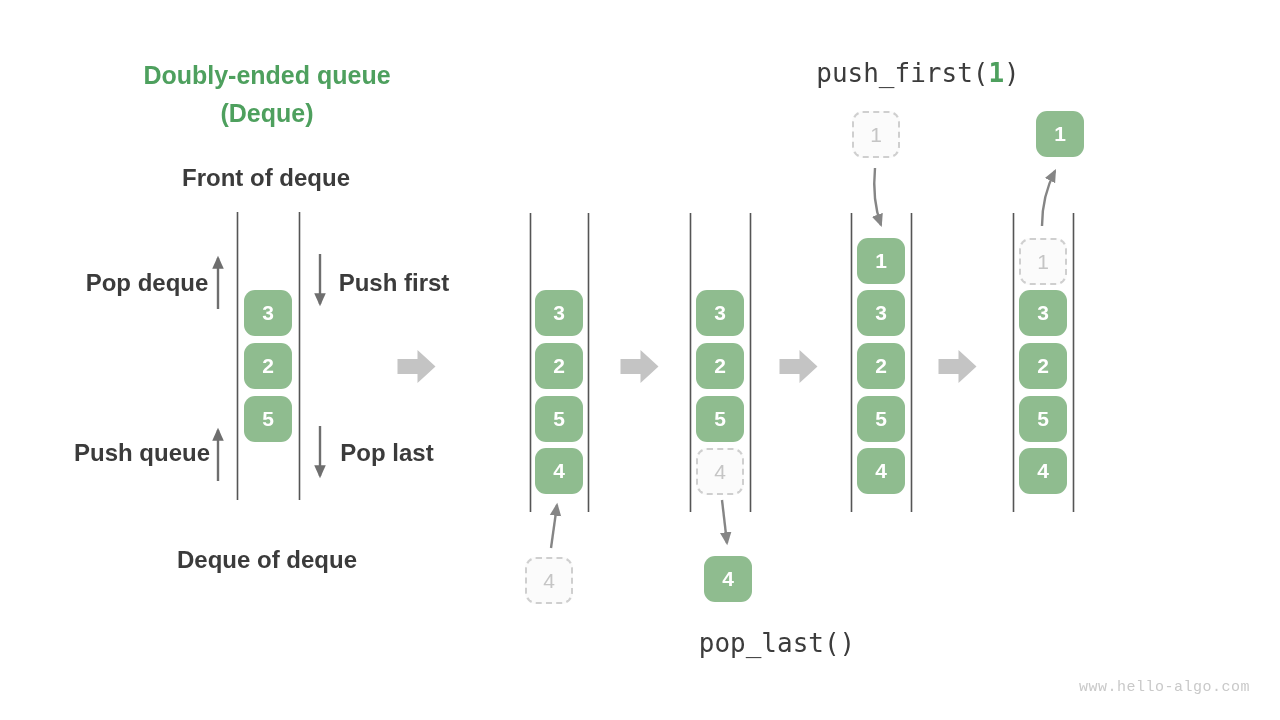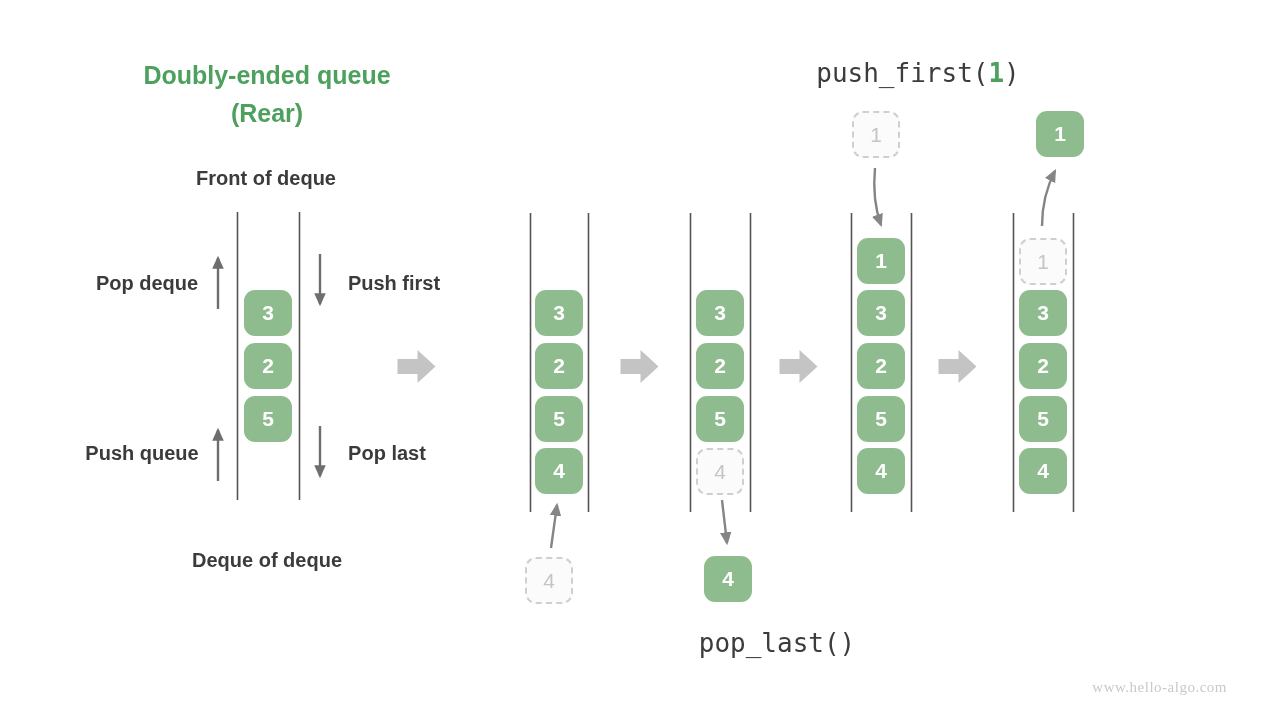--- a/index.html
+++ b/index.html
@@ -1,29 +1,29 @@
 <!DOCTYPE html>
 <html><head>
 <meta charset="utf-8">
 <style>
   html,body{margin:0;padding:0;background:#ffffff;}
   .canvas{position:relative;width:1280px;height:720px;background:#ffffff;overflow:hidden;
           font-family:"Liberation Sans",sans-serif;}
   .overlay{position:absolute;left:0;top:0;width:1280px;height:720px;}
   .lbl{position:absolute;transform:translate(-50%,-50%);white-space:nowrap;}
   .title{font-weight:bold;font-size:25px;color:#4EA05E;}
-  .bold-lbl{font-weight:bold;font-size:20px;color:#3B3B3B;}
+  .bold-lbl{font-weight:bold;font-size:24px;color:#3B3B3B;}
   .op{font-family:"DejaVu Sans Mono",monospace;font-size:26px;color:#3C3C3C;}
   .op .green{color:#4EA05E;font-weight:bold;}
   .cell{position:absolute;width:48px;height:46px;border-radius:11px;background:#8FBC8F;
         color:#ffffff;font-weight:bold;font-size:21px;display:flex;align-items:center;
         justify-content:center;box-sizing:border-box;}
   .cell.ghost{background:#FBFBFB;border:2px dashed #CFCFCF;color:#C5C5C5;
               font-weight:normal;height:47px;}
-  .watermark{position:absolute;right:53px;top:679px;font-family:Liberation Serif, serif;
+  .watermark{position:absolute;right:30px;top:679px;font-family:Liberation Mono, monospace;
              font-size:15px;color:#C9C9C9;letter-spacing:0.5px;}
 </style>
 </head>
 <body>
 
 <div class="canvas">
 
   <svg class="overlay" width="1280" height="720">
     <defs>
       <marker id="ahd" markerWidth="6" markerHeight="6" refX="7.5" refY="5" viewBox="0 0 10 10" orient="auto-start-reverse">
@@ -63,21 +63,21 @@
 
     <g stroke="#858585" stroke-width="2.4" fill="none">
       <path d="M551,548 L557,505" marker-end="url(#ahg)"></path>
       <path d="M722,500 L727,543" marker-end="url(#ahg)"></path>
       <path d="M875,168 Q872,200 881,225" marker-end="url(#ahg)"></path>
       <path d="M1042,226 Q1042,196 1055,171" marker-end="url(#ahg)"></path>
     </g>
   </svg>
 
   <div class="lbl title" style="left:267px;top:75px">Doubly-ended queue</div>
-  <div class="lbl title" style="left:267px;top:113px">(Rear)</div>
+  <div class="lbl title" style="left:267px;top:113px">(Deque)</div>
   <div class="lbl bold-lbl" style="left:266px;top:178px">Front of deque</div>
   <div class="lbl bold-lbl" style="left:267px;top:560px">Deque of deque</div>
   <div class="lbl bold-lbl" style="left:147px;top:283px">Pop deque</div>
   <div class="lbl bold-lbl" style="left:394px;top:283px">Push first</div>
   <div class="lbl bold-lbl" style="left:142px;top:453px">Push queue</div>
   <div class="lbl bold-lbl" style="left:387px;top:453px">Pop last</div>
 
   <div class="lbl op" style="left:918px;top:73px"><span>push_first(</span><span class="green">1</span><span>)</span></div>
   <div class="lbl op" style="left:777px;top:643px">pop_last()</div>
 

